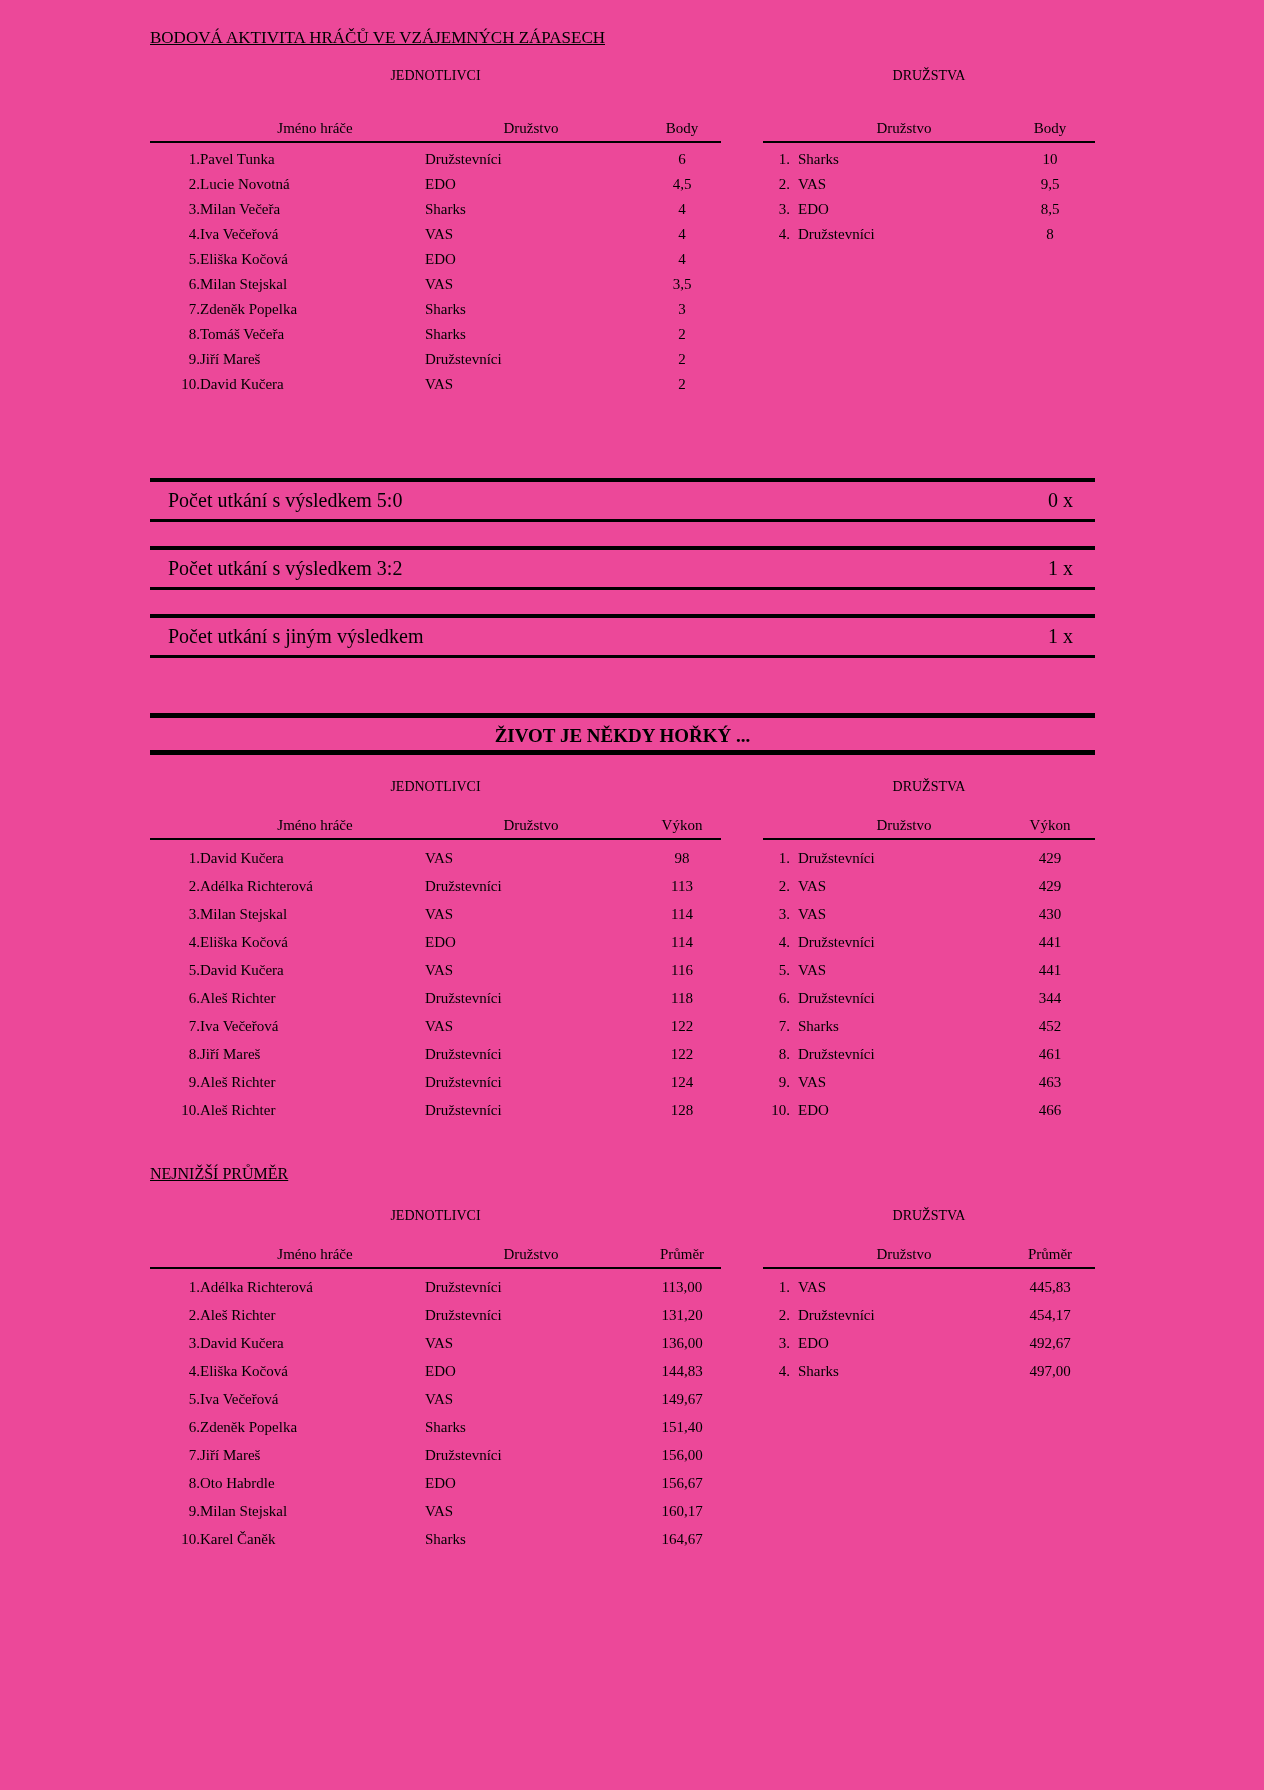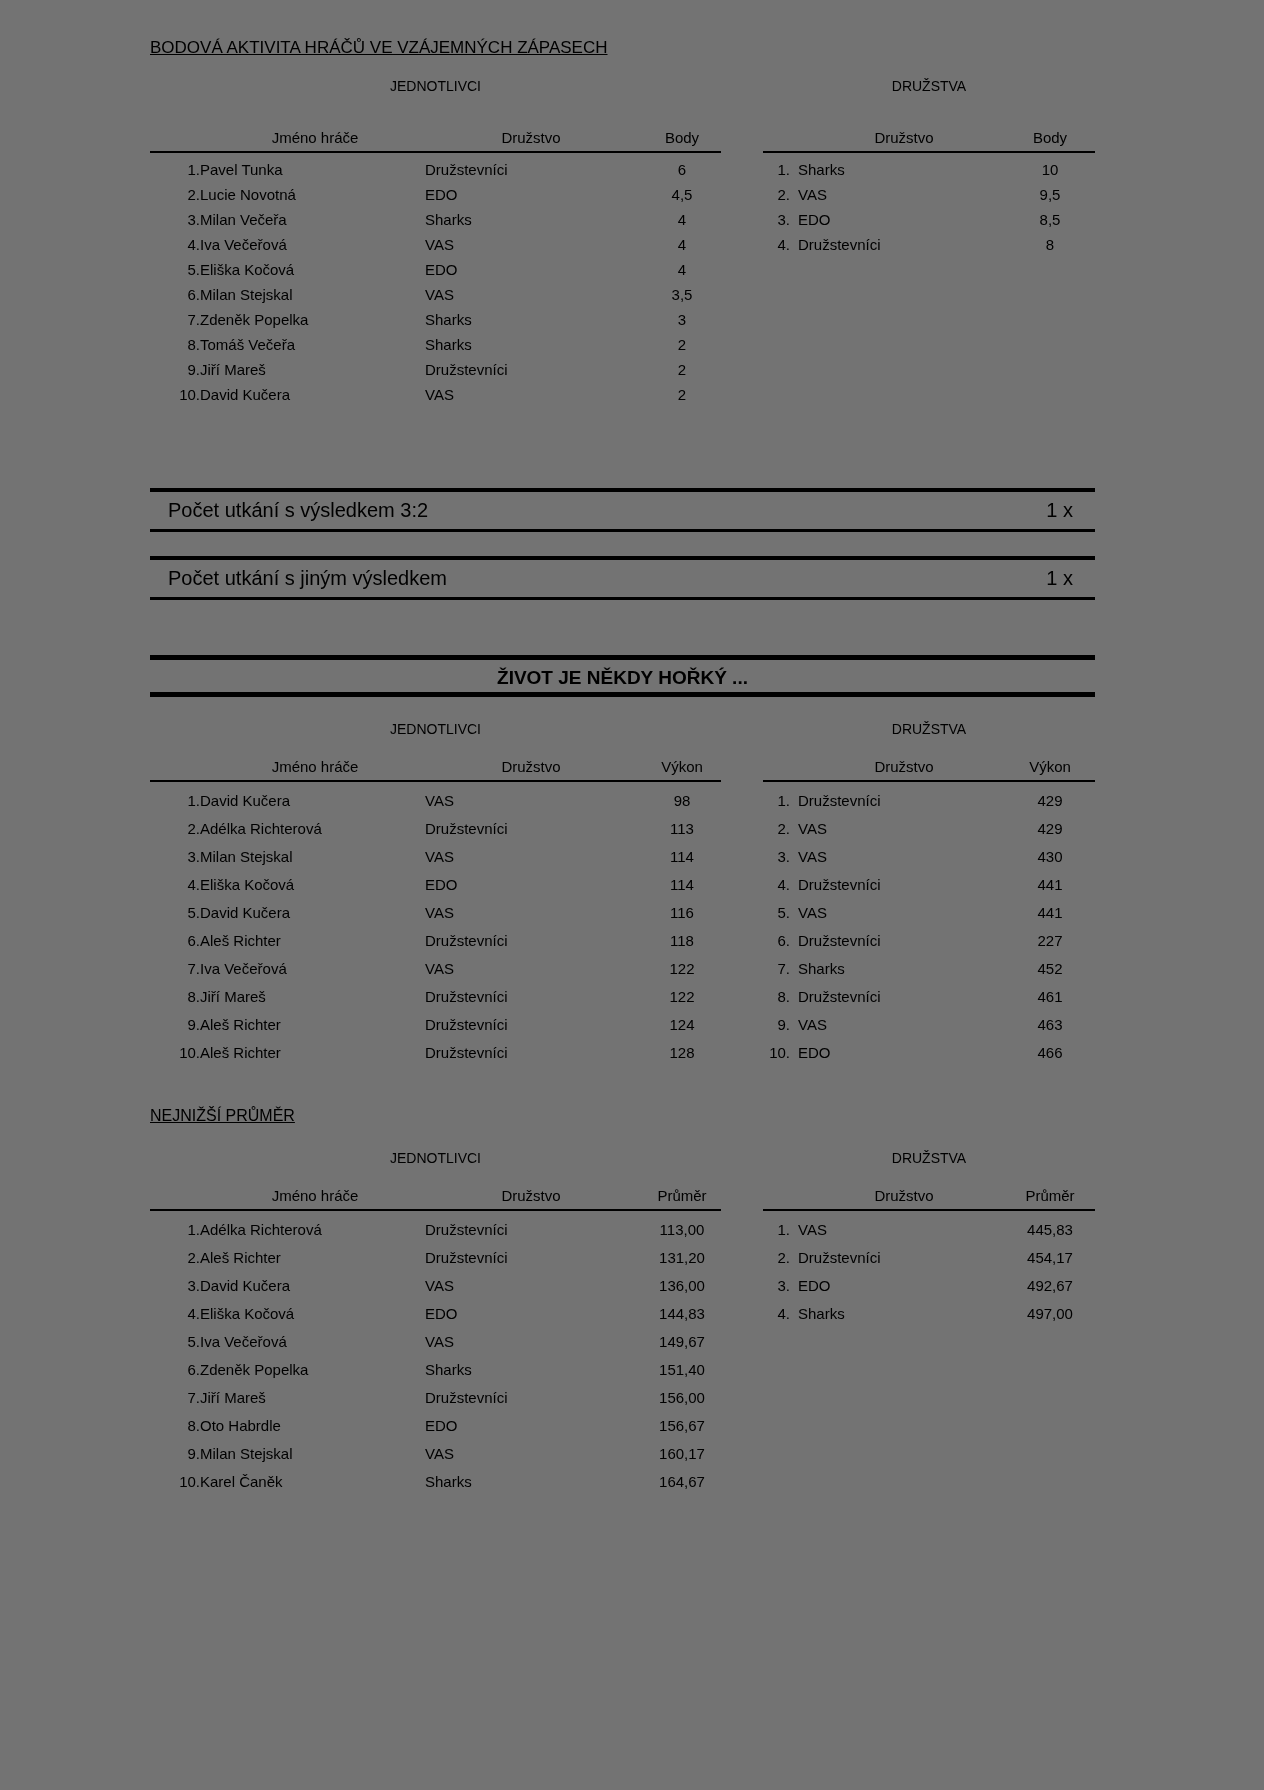--- a/index.html
+++ b/index.html
@@ -1,19 +1,19 @@
 <!DOCTYPE html>
 <html><head>
 <meta charset="utf-8">
 <style>
   * { box-sizing: border-box; }
   html, body { margin: 0; padding: 0; background: #fff; }
   .page {
-    width: 1264px; height: 1790px; background: #737373; color: #000;
-    font-family: Liberation Sans, sans-serif; padding-top: 38px;
+    width: 1264px; height: 1790px; background: #ec4899; color: #000;
+    font-family: Liberation Serif, serif; padding-top: 28px;
     overflow: hidden; position: relative;
   }
   .doc-title { margin-left: 150px; font-size: 17px; line-height: 20px; text-decoration: underline; }
 
   .cols { display: flex; margin-left: 150px; width: 945px; }
   .cols.first { margin-top: 18px; }
   .cols.later { margin-top: 22px; }
   .tbl-left { width: 571px; }
   .col-gap { width: 42px; }
   .tbl-right { width: 332px; }
@@ -204,20 +204,24 @@
               <span class="nm">Družstevníci</span>
             </span>
             <span class="r2">8</span>
           </div>
         </div>
     </div>
   </div>
 
   <div class="sboxes">
 
+      <div class="sbox">
+        <span class="sbox-label">Počet utkání s výsledkem 5:0</span>
+        <span class="sbox-value">0 x</span>
+      </div>
 
 
       <div class="sbox">
         <span class="sbox-label">Počet utkání s výsledkem 3:2</span>
         <span class="sbox-value">1 x</span>
       </div>
 
       <div class="sbox">
         <span class="sbox-label">Počet utkání s jiným výsledkem</span>
         <span class="sbox-value">1 x</span>
@@ -374,21 +378,21 @@
               <span class="nm">VAS</span>
             </span>
             <span class="r2">441</span>
           </div>
 
           <div class="row">
             <span class="r1">
               <span class="rank">6.</span>
               <span class="nm">Družstevníci</span>
             </span>
-            <span class="r2">227</span>
+            <span class="r2">344</span>
           </div>
 
           <div class="row">
             <span class="r1">
               <span class="rank">7.</span>
               <span class="nm">Sharks</span>
             </span>
             <span class="r2">452</span>
           </div>
 

